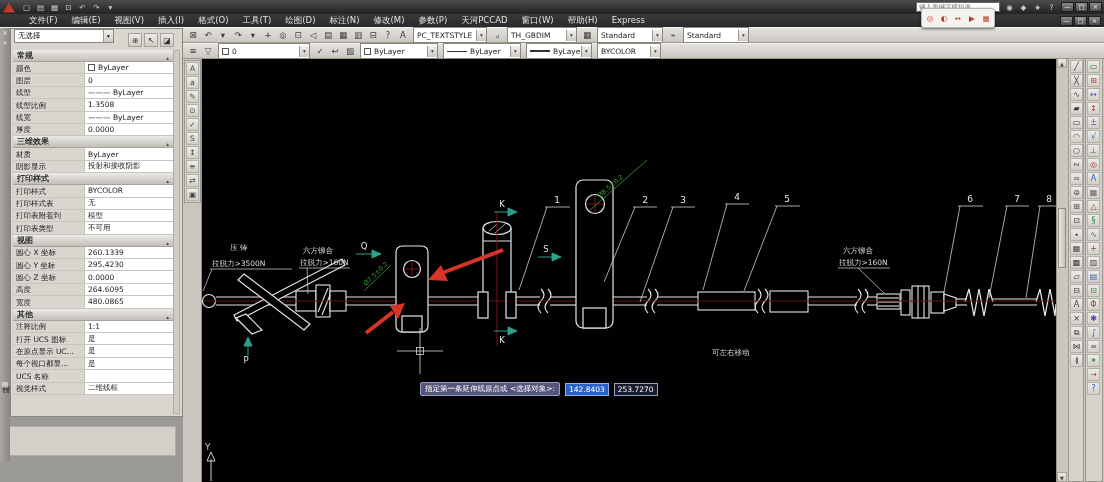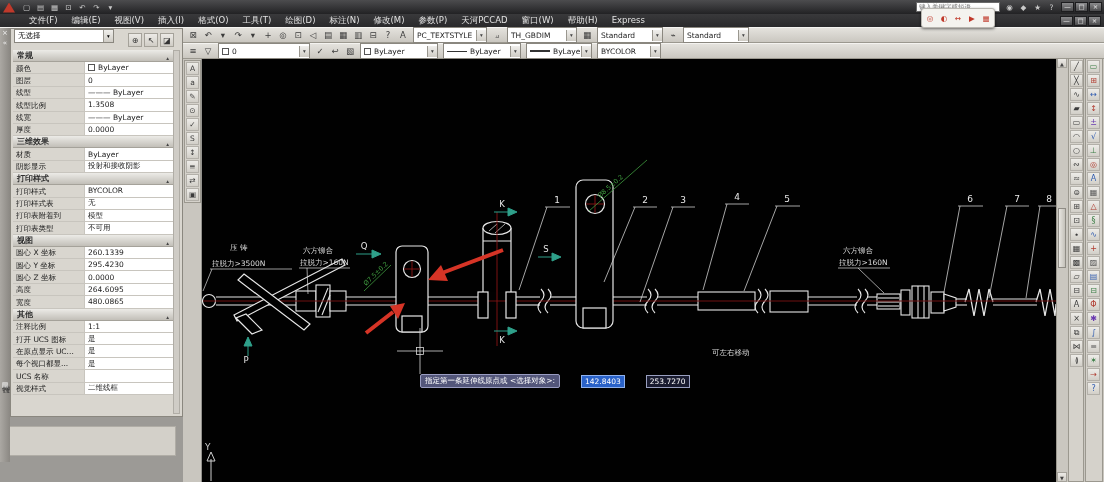--- a/index.html
+++ b/index.html
@@ -76,21 +76,21 @@
   
   .side-strip{position:absolute;left:183px;top:58px;width:19px;height:424px;background:#c9c6bf;
               border-right:1px solid #92918c;z-index:2}
   .vtoolbar{position:absolute;left:184px;top:60px;width:17px;padding:1px;z-index:3;
             background:#d5d2cb;border:1px solid #9b988f;display:flex;flex-direction:column;gap:1px}
   .vtoolbar .ticon{width:13px;height:13px;border:1px solid #b3b0a9;
                    background:linear-gradient(#edece8,#d2cfc8);font-size:7.5px;line-height:12px}
   
   .canvas{position:absolute;left:202px;top:58px;width:854px;height:424px;background:#010101;z-index:1}
   .canvas svg{position:absolute;left:0;top:0}
-  .tooltip{position:absolute;left:218px;top:316px;display:flex;align-items:center;gap:21px;
+  .tooltip{position:absolute;left:218px;top:324px;display:flex;align-items:center;gap:5px;
            font-size:7.5px;color:#fff;z-index:3;white-space:nowrap}
   .tt-prompt{background:rgba(90,93,132,.92);border:1px solid #9a9dc2;border-radius:2px;padding:1px 4px}
   .tt-val{background:rgba(28,30,52,.9);border:1px solid #9aa0c0;padding:1px 3px}
   .tt-val.sel{background:#2a62c8;border-color:#8fb2ee}
   
   .right-bg{position:absolute;left:1056px;top:58px;width:48px;height:424px;background:#c9c6bf;z-index:1}
   .v-scroll{position:absolute;left:1056px;top:58px;width:11px;height:424px;background:#cac7c0;
             border-left:1px solid #9b988f;z-index:2}
   .vs-btn{width:100%;height:10px;font-size:5px;line-height:10px;text-align:center;color:#444;
           background:linear-gradient(#eceae6,#cfccc5);border:1px solid #a5a29a}

